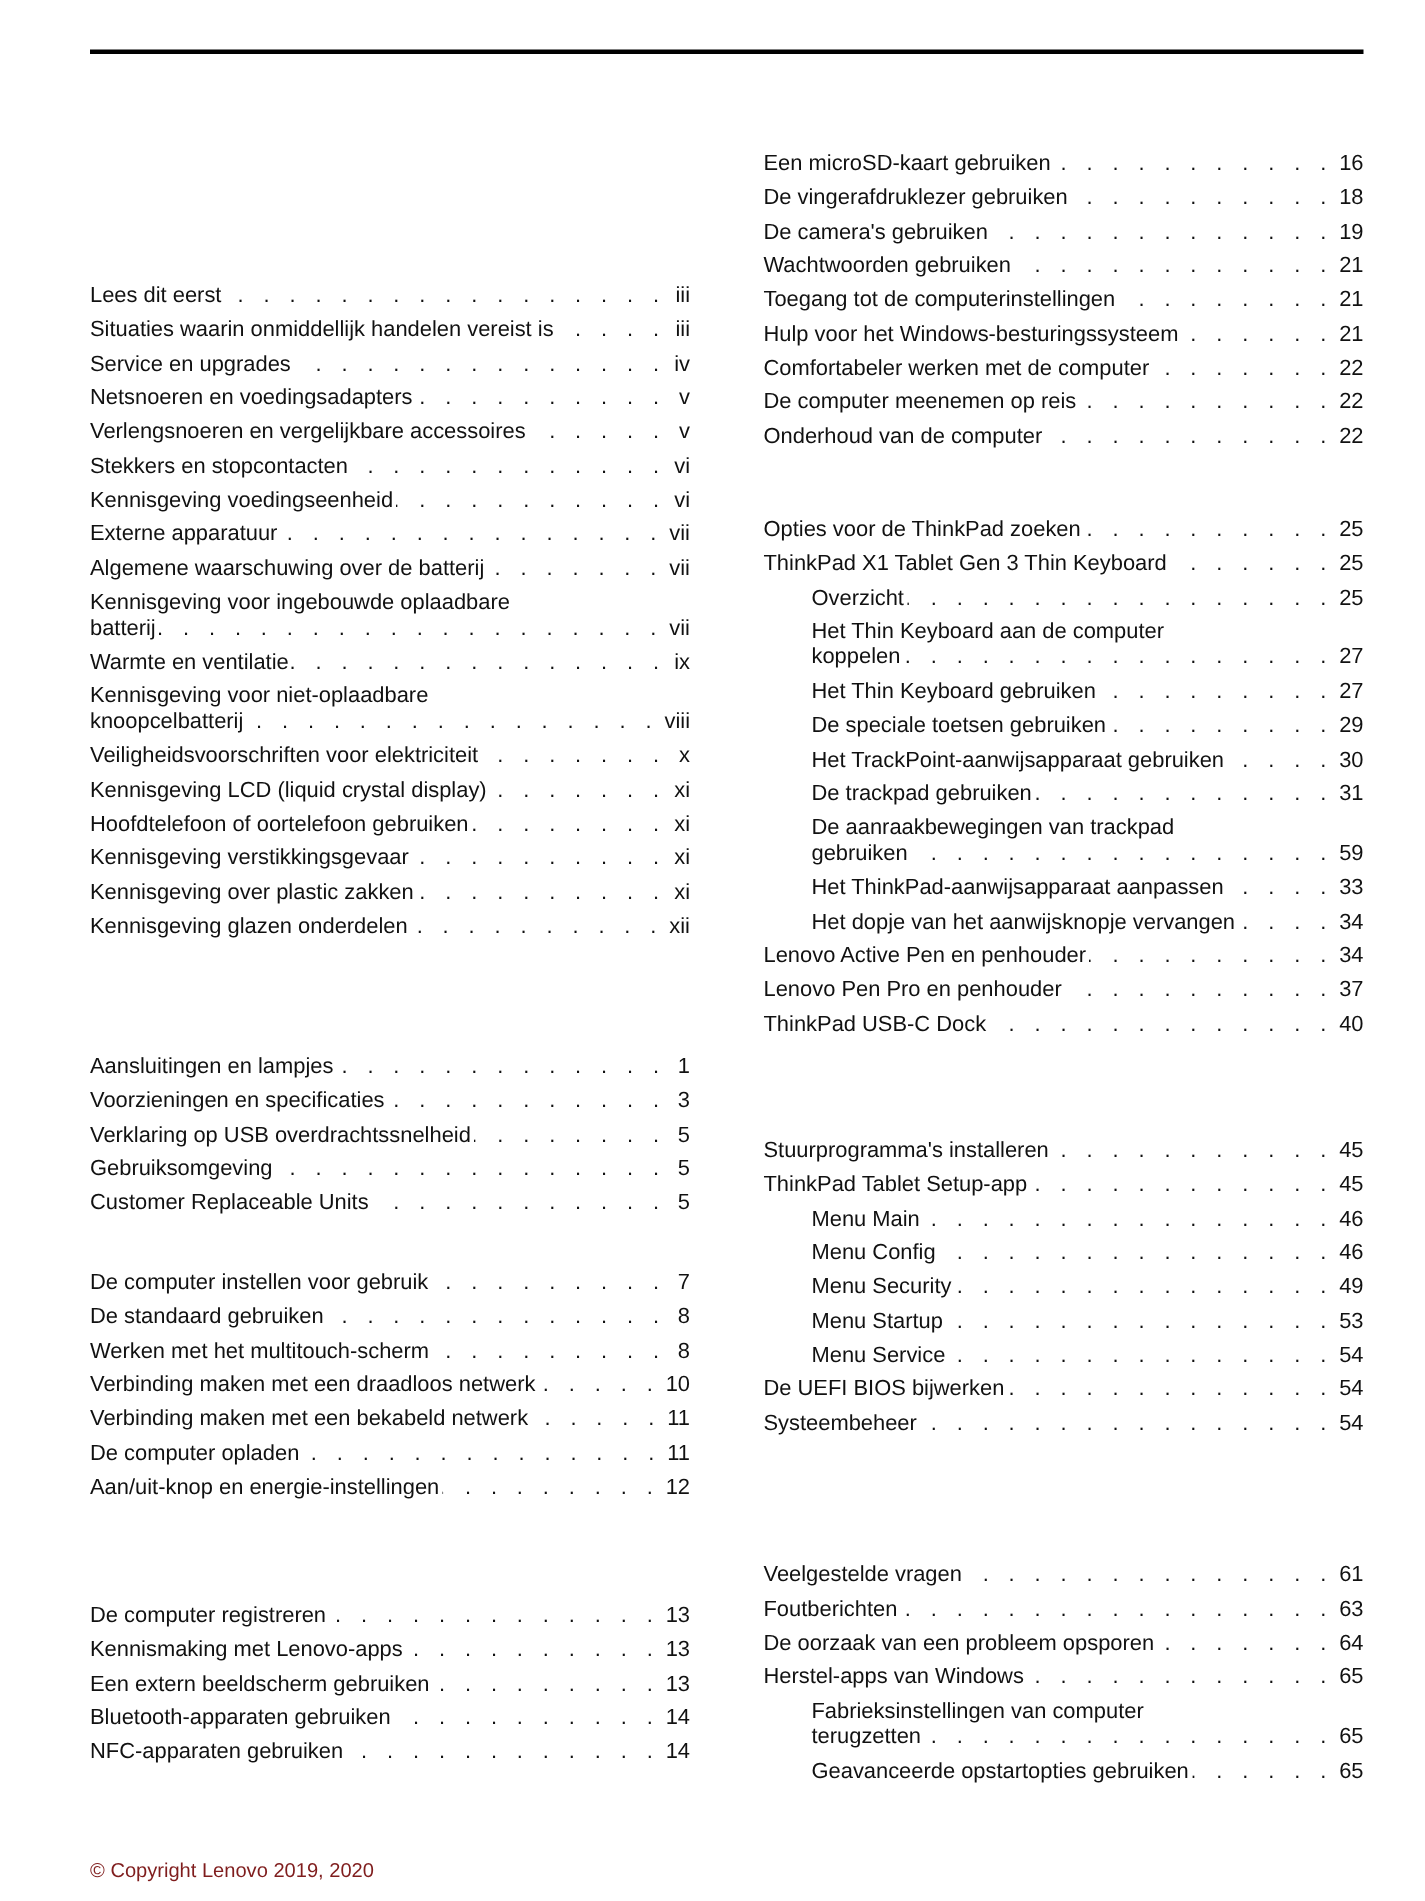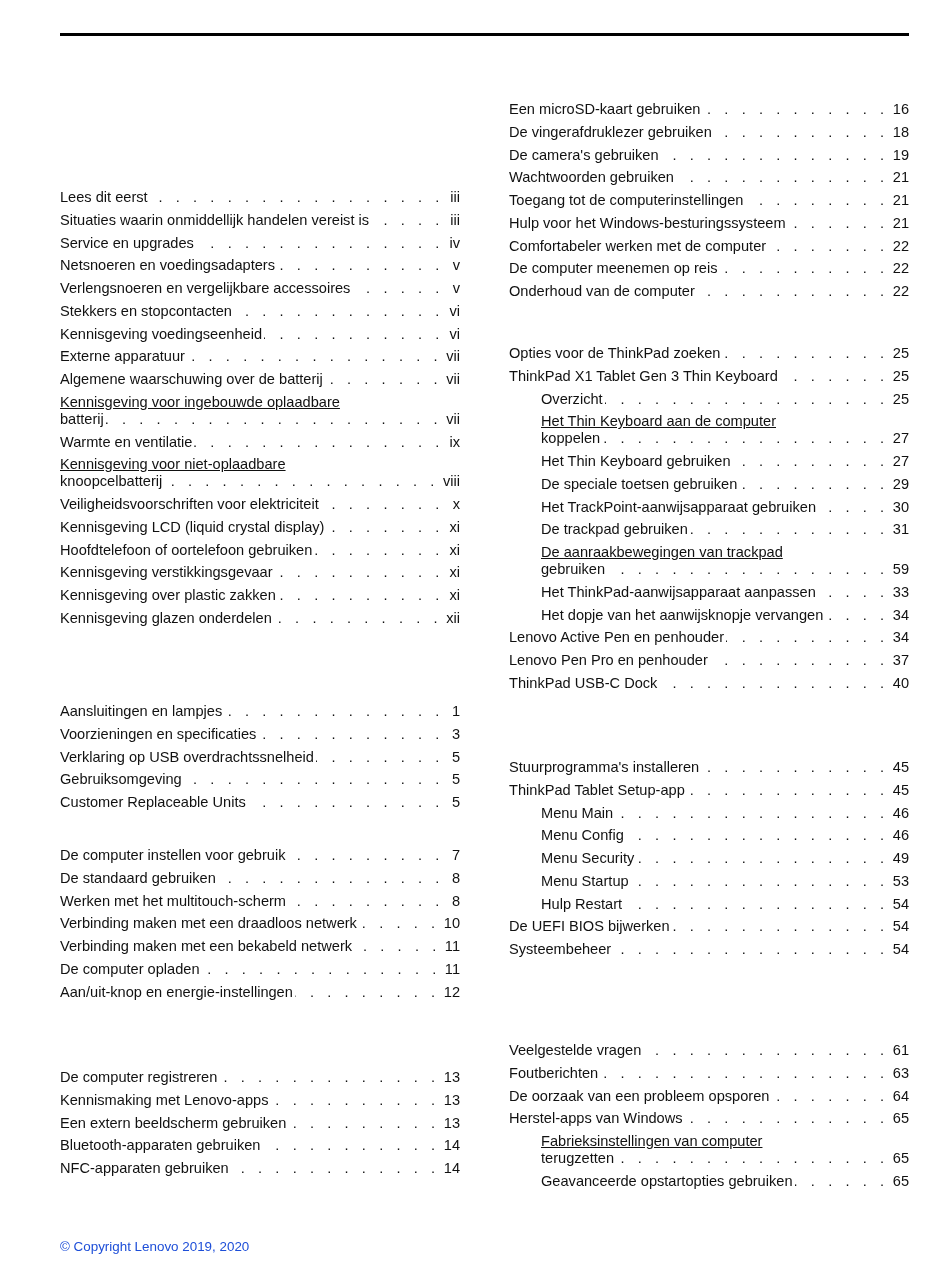--- a/index.html
+++ b/index.html
@@ -23,24 +23,24 @@
   .entry .title { flex: 0 0 auto; background: #fff; padding-right: 2px; }
   .entry .leader {
     flex: 1 1 auto; overflow: hidden; height: 17px; position: relative;
   }
   .entry .leader::after {
     content: ". . . . . . . . . . . . . . . . . . . . . . . . . . . . . . . . . . . . . . . . . . . . . . . . . . . . . .";
     position: absolute; right: 0; bottom: 0; white-space: nowrap; letter-spacing: 4.6px;
   }
   .entry .page { flex: 0 0 auto; padding-left: 4px; text-align: right; min-width: 12px; }
   .entry.sub { padding-left: 32px; }
-  .wrap .line1 { display: block; text-decoration: underline; }
+  .wrap .line1 { display: block; }
   .wrap .line2 { display: flex; align-items: flex-start; }
   .copyright {
-    position: absolute; left: 60px; top: 1239px; font-size: 13.4px; color: #1d4ed8;
+    position: absolute; left: 60px; top: 1239px; font-size: 13.4px; color: #7f1d1d;
   }
 </style>
 </head>
 <body>
 
 <div class="top-rule"></div>
 
 <div class="col col-left">
   <div class="section" style="top:189px">
       <div class="entry">
@@ -384,21 +384,21 @@
         <span class="title">Menu Security</span>
         <span class="leader"></span>
         <span class="page">49</span>
       </div>
       <div class="entry sub">
         <span class="title">Menu Startup</span>
         <span class="leader"></span>
         <span class="page">53</span>
       </div>
       <div class="entry sub">
-        <span class="title">Hulp Restart</span>
+        <span class="title">Menu Service</span>
         <span class="leader"></span>
         <span class="page">54</span>
       </div>
       <div class="entry">
         <span class="title">De UEFI BIOS bijwerken</span>
         <span class="leader"></span>
         <span class="page">54</span>
       </div>
       <div class="entry">
         <span class="title">Systeembeheer</span>

